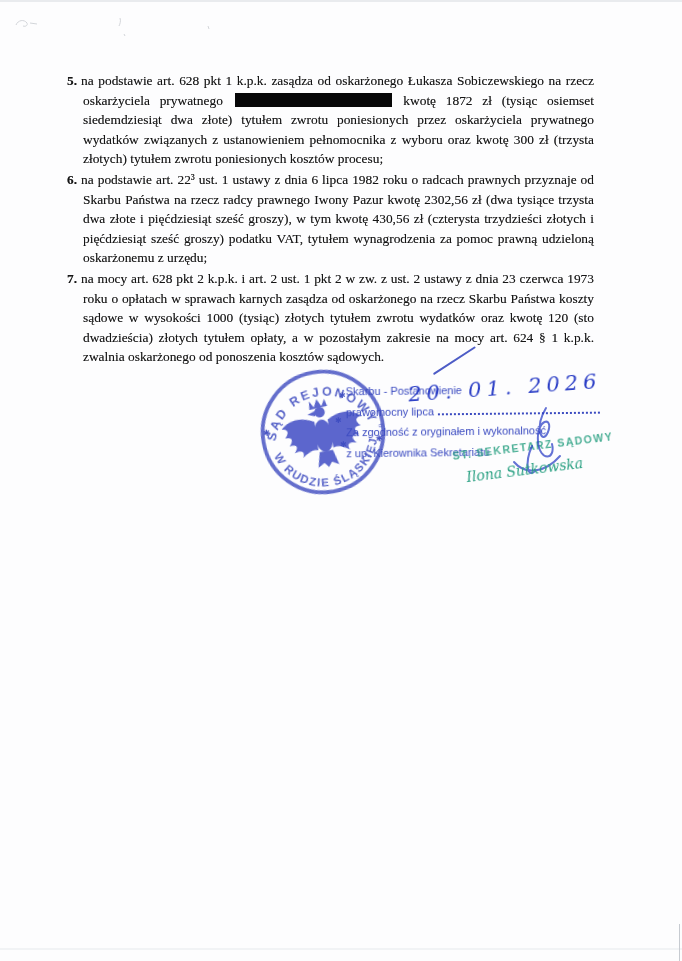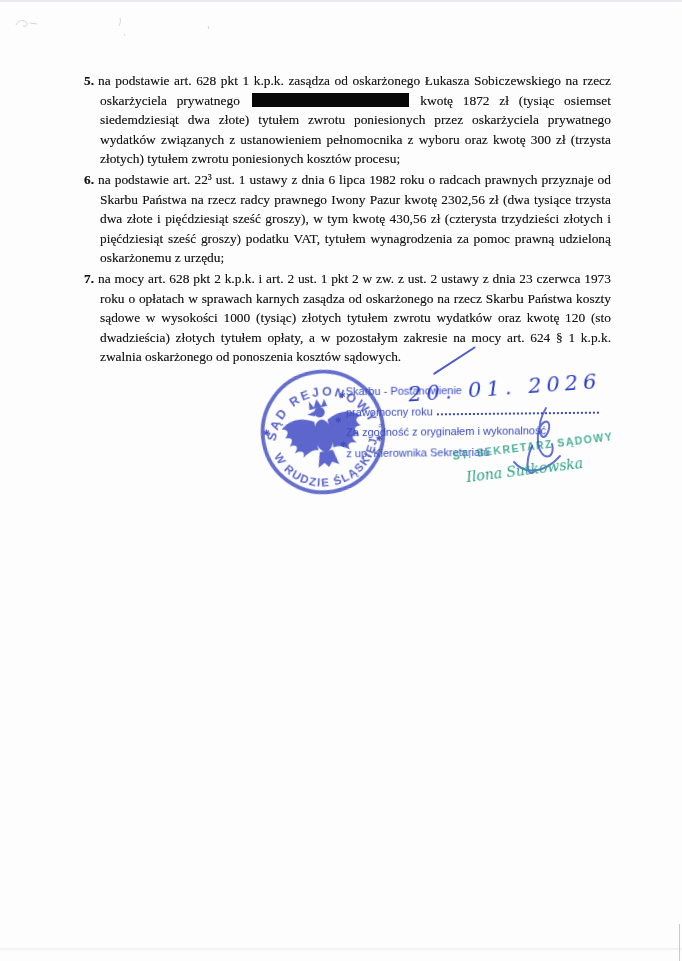--- a/index.html
+++ b/index.html
@@ -9,21 +9,21 @@
     font-family:"Liberation Serif", serif;
   }
   
   .edge-top{position:absolute;left:0;top:0;width:682px;height:2px;background:#e9ebee;}
   .edge-bottom{position:absolute;left:0;top:948px;width:682px;height:2px;background:#f1f3f5;}
   .edge-right-line{position:absolute;left:679px;top:924px;width:1px;height:37px;background:#c7cbd1;}
   .pencil{position:absolute;left:12px;top:12px;opacity:.55;}
 
   
   .doc-body{
-    position:absolute;left:84px;top:71px;width:527px;
+    position:absolute;left:67px;top:71px;width:527px;
     font-size:13.4px;line-height:19.6px;color:#161616;
     text-align:justify;
     text-shadow:0 0 .35px rgba(20,20,20,.45);
   }
   .doc-item{padding-left:16px;text-indent:-16px;margin:0 0 1px 0;}
   .item-number{font-weight:bold;padding-right:4px;}
   .redaction-bar{
     display:inline-block;width:157px;height:14px;background:#070707;
     vertical-align:-2px;margin:0 2px;
   }
@@ -135,21 +135,21 @@
           <path d="M63,58 C50,50 36,52 28,60 C36,61 34,66 30,70 C38,69 38,74 33,79 C42,77 42,82 37,87 C46,84 48,88 45,93 C52,88 58,86 62,88 Z"></path>
           <path d="M77,58 C90,50 104,52 112,60 C104,61 106,66 110,70 C102,69 102,74 107,79 C98,77 98,82 103,87 C94,84 92,88 95,93 C88,88 82,86 78,88 Z"></path>
           <path d="M63,90 L77,90 L81,106 L74,102 L70,107 L66,102 L59,106 Z"></path>
         </g>
       </g>
     </svg>
   </div>
 
   <div class="cert">
     <div class="row"><span>Skarbu</span><span> </span><span>-</span><span> </span><span>Postanowienie</span></div>
-    <div class="row"><span>prawomocny roku</span><span class="dotted-leader"></span></div>
+    <div class="row"><span>prawomocny lipca</span><span class="dotted-leader"></span></div>
     <div class="row"><span>Za zgodność z oryginałem i wykonalność</span></div>
     <div class="row"><span>z up. Kierownika Sekretariatu</span></div>
   </div>
 
   <div class="strike-line"></div>
 
   <span class="seal-star" style="left:339px;top:391px;">✱</span>
   <span class="seal-star" style="left:335px;top:416px;">✱</span>
   <span class="seal-star" style="left:340px;top:440px;">✱</span>
 

